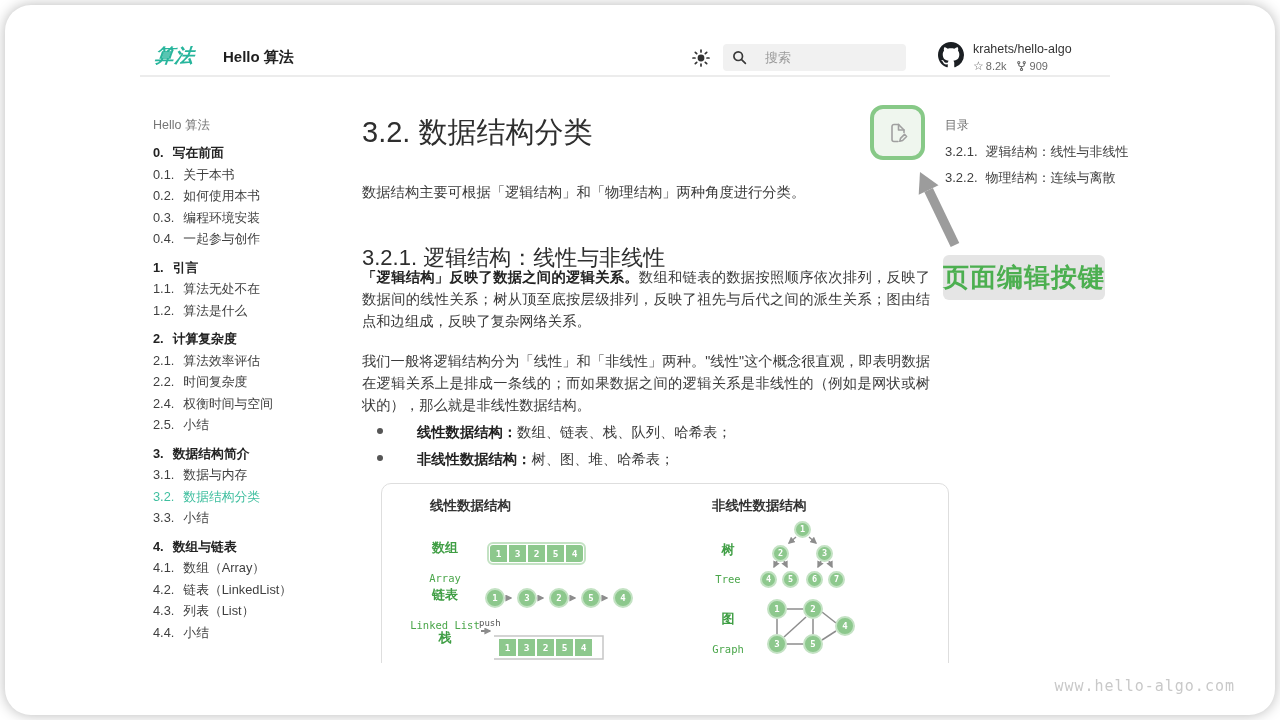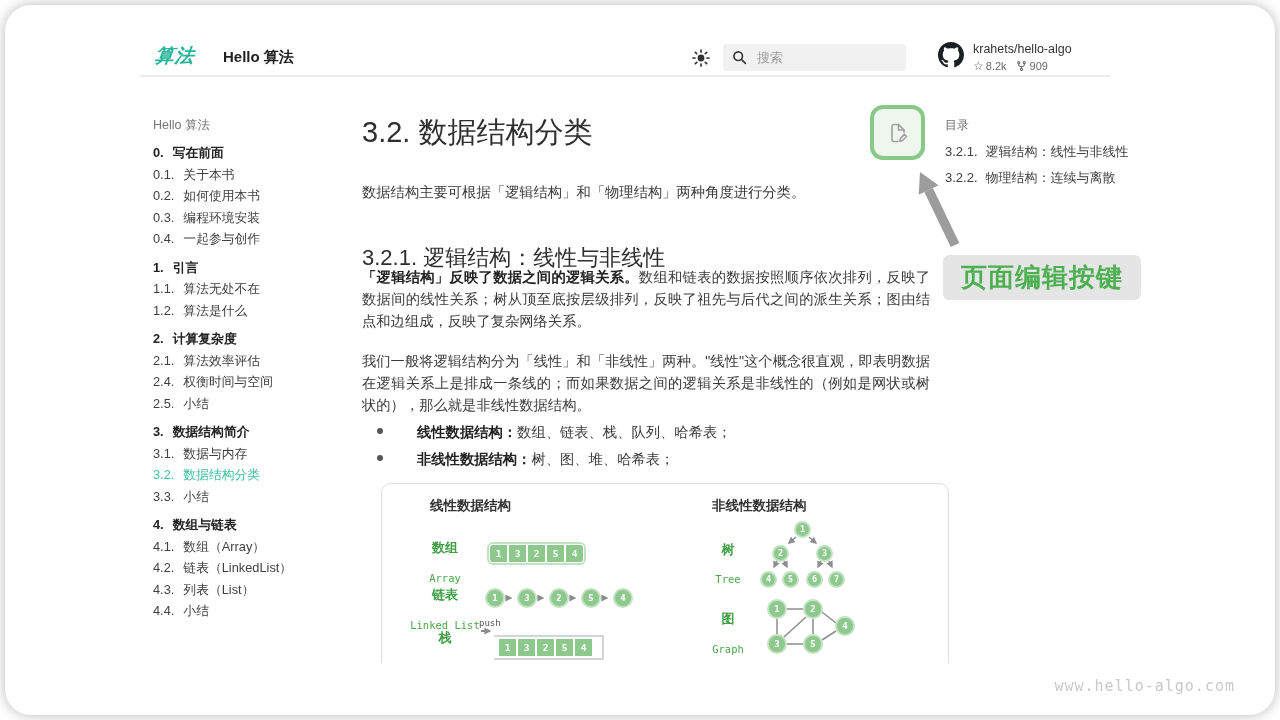--- a/index.html
+++ b/index.html
@@ -5,21 +5,21 @@
   html,body{margin:0;padding:0;background:#fff;}
   *{box-sizing:border-box;font-family:"Liberation Sans",sans-serif;}
   .stage{position:relative;width:1280px;height:720px;overflow:hidden;background:#fff;}
   .page{position:absolute;inset:5px;background:#fff;border-radius:26px;box-shadow:0 0 14px rgba(0,0,0,.28);overflow:hidden;}
 
   
   .logo{position:absolute;left:150px;top:38px;font-size:19px;font-weight:800;font-style:italic;color:#27b59c;letter-spacing:1px;transform:skew(-6deg);}
   .site-title{position:absolute;left:218px;top:43px;font-size:15px;font-weight:700;color:#1f1f1f;}
   .theme-toggle{position:absolute;left:686px;top:43px;width:20px;height:20px;cursor:pointer;}
   .search-box{position:absolute;left:718px;top:39px;width:183px;height:27px;background:#f1f1f1;border-radius:4px;display:flex;align-items:center;padding:0 9px;}
-  .search-box input{border:none;background:transparent;outline:none;font-size:13px;color:#333;width:130px;margin-left:8px;}
+  .search-box input{border:none;background:transparent;outline:none;font-size:13px;color:#333;width:130px;margin-left:16px;}
   .search-box input::placeholder{color:#9a9a9a;}
   .gh{position:absolute;left:933px;top:37px;display:flex;align-items:flex-start;cursor:pointer;}
   .gh-text{margin-left:9px;}
   .gh-name{font-size:12.5px;color:#333;line-height:15px;}
   .gh-stats{font-size:11px;color:#6a6a6a;display:flex;align-items:center;margin-top:2px;}
   .gh-stats .glyph{font-size:12px;margin-right:2px;}
   .gh-stats .sep{width:9px;}
   .header-divider{position:absolute;left:135px;top:70px;width:970px;height:2px;background:#ececec;}
 
   
@@ -82,21 +82,21 @@
   .tree-nodes div:nth-of-type(7){left:446px;top:87px;}
   .graph-nodes div:nth-of-type(1){left:385px;top:115px;}
   .graph-nodes div:nth-of-type(2){left:421px;top:115px;}
   .graph-nodes div:nth-of-type(3){left:385px;top:150px;}
   .graph-nodes div:nth-of-type(4){left:453px;top:132px;}
   .graph-nodes div:nth-of-type(5){left:421px;top:150px;}
 
   
   .edit-btn{position:absolute;left:865px;top:100px;width:55px;height:55px;border-radius:13px;border:4px solid #87c987;background:#eff6ee;display:flex;align-items:center;justify-content:center;cursor:pointer;}
   .ann-arrow{position:absolute;left:895px;top:158px;pointer-events:none;}
-  .callout{position:absolute;left:938px;top:250px;width:198px;height:45px;background:#e5e5e5;border-radius:6px;display:flex;align-items:center;justify-content:center;font-size:26px;font-weight:800;color:#4caf50;letter-spacing:1px;}
+  .callout{position:absolute;left:938px;top:250px;width:162px;height:45px;background:#e5e5e5;border-radius:6px;display:flex;align-items:center;justify-content:center;font-size:26px;font-weight:800;color:#4caf50;letter-spacing:1px;}
 
   .watermark{position:absolute;right:40px;bottom:20px;font-size:15px;color:#c9c9c9;font-family:"DejaVu Sans Mono",monospace;letter-spacing:1px;}
 </style>
 </head>
 <body>
 
 <div class="stage">
 <div class="page">
 
   <div class="logo">算法</div>
@@ -197,20 +197,24 @@
       <div class="s-item bold gap">
         <span class="num">2.</span>
         <span>计算复杂度</span>
       </div>
 
       <div class="s-item">
         <span class="num">2.1.</span>
         <span>算法效率评估</span>
       </div>
 
+      <div class="s-item">
+        <span class="num">2.2.</span>
+        <span>时间复杂度</span>
+      </div>
 
 
       <div class="s-item">
         <span class="num">2.4.</span>
         <span>权衡时间与空间</span>
       </div>
 
       <div class="s-item">
         <span class="num">2.5.</span>
         <span>小结</span>

